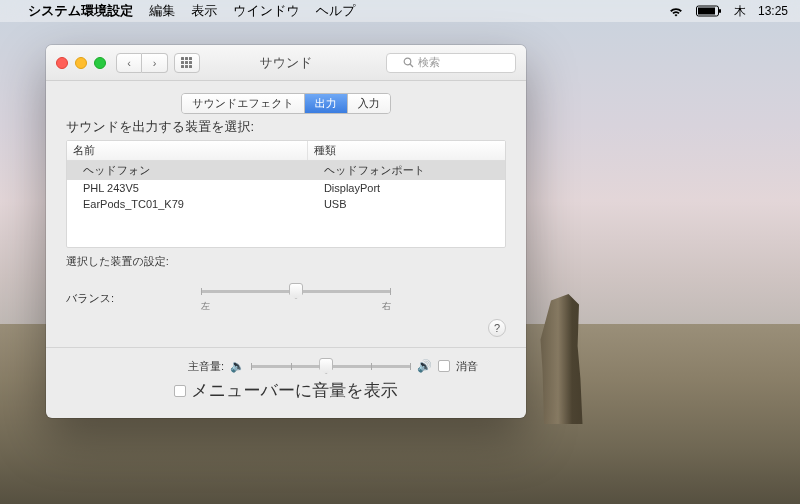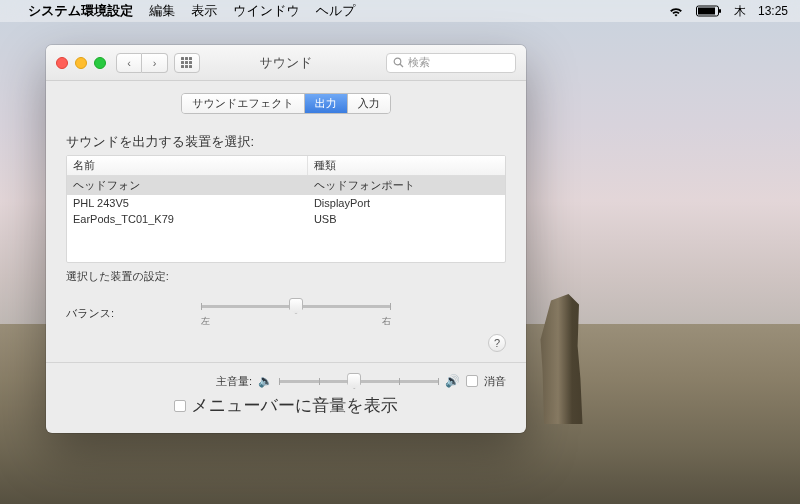--- a/index.html
+++ b/index.html
@@ -17,48 +17,48 @@
 .traffic span{width:12px;height:12px;border-radius:50%}
 .traffic .r{background:#ff5f57;border:0.5px solid #e24238}
 .traffic .y{background:#ffbd2e;border:0.5px solid #e1a116}
 .traffic .g{background:#28c940;border:0.5px solid #1aab29}
 .tbtns{display:flex;margin-left:10px;gap:0}
 .tbtn{height:20px;min-width:26px;background:linear-gradient(#ffffff,#f1f1f1);border:1px solid #c6c6c6;display:flex;align-items:center;justify-content:center;font-size:11px;color:#666;cursor:default}
 .tbtn:first-child{border-radius:4px 0 0 4px}
 .tbtn.mid{border-left:none;border-radius:0 4px 4px 0}
 .tbtn.grid{margin-left:6px;border-radius:4px}
 .wintitle{position:absolute;left:0;right:0;text-align:center;font-size:13px;color:#4a4a4a;pointer-events:none}
-.search{margin-left:auto;width:130px;height:20px;background:#fff;border:1px solid #cfcfcf;border-radius:4px;display:flex;align-items:center;padding:0 6px;font-size:11px;color:#999;gap:4px}
+.search{margin-left:auto;width:130px;height:20px;background:#fff;border:1px solid #cfcfcf;border-radius:4px;display:flex;align-items:center;padding:0 16px;font-size:11px;color:#999;gap:4px}
 .content{padding:12px 20px 16px}
-.tabs{display:flex;justify-content:center;margin-bottom:19px}
+.tabs{display:flex;justify-content:center;margin-bottom:4px}
 .tabset{display:flex;border:1px solid #bfbfbf;border-radius:4px;overflow:hidden;font-size:11px}
 .tab{padding:2px 10px;background:linear-gradient(#ffffff,#f3f3f3);color:#333;border-right:1px solid #bfbfbf;cursor:default}
 .tab:last-child{border-right:none}
 .tab.active{background:linear-gradient(#6fa8f5,#3b7de0);color:#fff}
 .section-label{font-size:13px;color:#333;margin-bottom:4px}
 .table{border:1px solid #d8d8d8;background:#fff;border-radius:2px;height:108px;overflow:hidden;font-size:11px}
 .thead{display:flex;background:linear-gradient(#ffffff,#f3f3f3);border-bottom:1px solid #ddd}
 .th{padding:2px 6px;color:#333;border-right:1px solid #e2e2e2}
 .th:last-child{border-right:none}
 .col1{width:55%}
 .col2{width:45%}
 .tr{display:flex}
-.td{padding:2px 6px;color:#333}
+.td{padding:2px 16px;color:#333}
 .tr.selected{background:#dcdcdc}
 .settings-label{font-size:11px;color:#333;margin-top:6px;margin-bottom:14px}
 .row{display:flex;align-items:center;font-size:11px;color:#333}
 .row .lbl{width:135px;padding-right:10px}
 .slider{position:relative;width:190px;height:16px}
 .slider .track{position:absolute;top:7px;left:0;right:0;height:3px;background:#bfbfbf;border-radius:2px}
 .slider .tick{position:absolute;top:5px;width:1px;height:7px;background:#aaa}
 .slider .knob{position:absolute;top:0;width:14px;height:16px;background:linear-gradient(#ffffff,#e8e8e8);border:1px solid #b8b8b8;border-radius:3px;clip-path:polygon(0 0,100% 0,100% 70%,50% 100%,0 70%)}
 .slider-labels{display:flex;justify-content:space-between;width:190px;font-size:9px;color:#777;margin-top:1px}
 .help{width:18px;height:18px;border-radius:50%;background:linear-gradient(#ffffff,#eaeaea);border:1px solid #c8c8c8;display:flex;align-items:center;justify-content:center;font-size:11px;color:#555;margin-left:auto;margin-top:6px;cursor:default}
 .divider{height:1px;background:#d4d4d4;margin:10px -20px}
-.volrow{display:flex;align-items:center;justify-content:flex-end;font-size:11px;color:#333;gap:6px}
+.volrow{display:flex;align-items:center;justify-content:center;font-size:11px;color:#333;gap:6px}
 .volrow .lbl2{width:130px;text-align:right}
 .spk{font-size:12px;color:#555}
 .chk{width:12px;height:12px;border:1px solid #b5b5b5;border-radius:2px;background:#fff}
 .menushow{display:flex;align-items:center;justify-content:center;gap:5px;font-size:17px;color:#333;margin-top:5px}
 .dots{width:12px;height:12px;display:inline-grid;grid-template-columns:repeat(3,3px);grid-template-rows:repeat(3,3px);gap:1px}
 .dots i{background:#7a7a7a;border-radius:0.5px}
 .wifi svg,.batt svg{display:block}
 </style>
 </head>
 <body>

